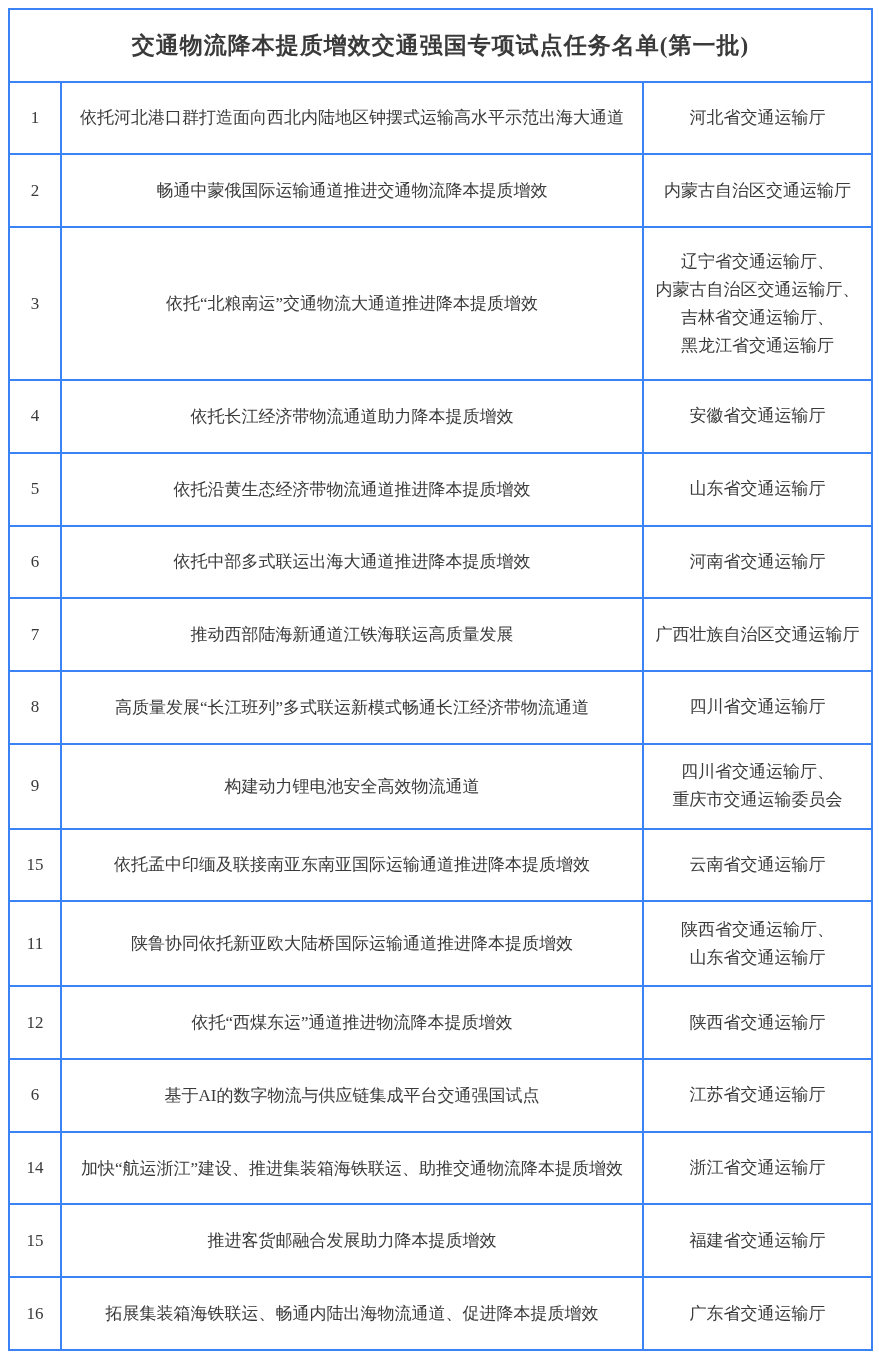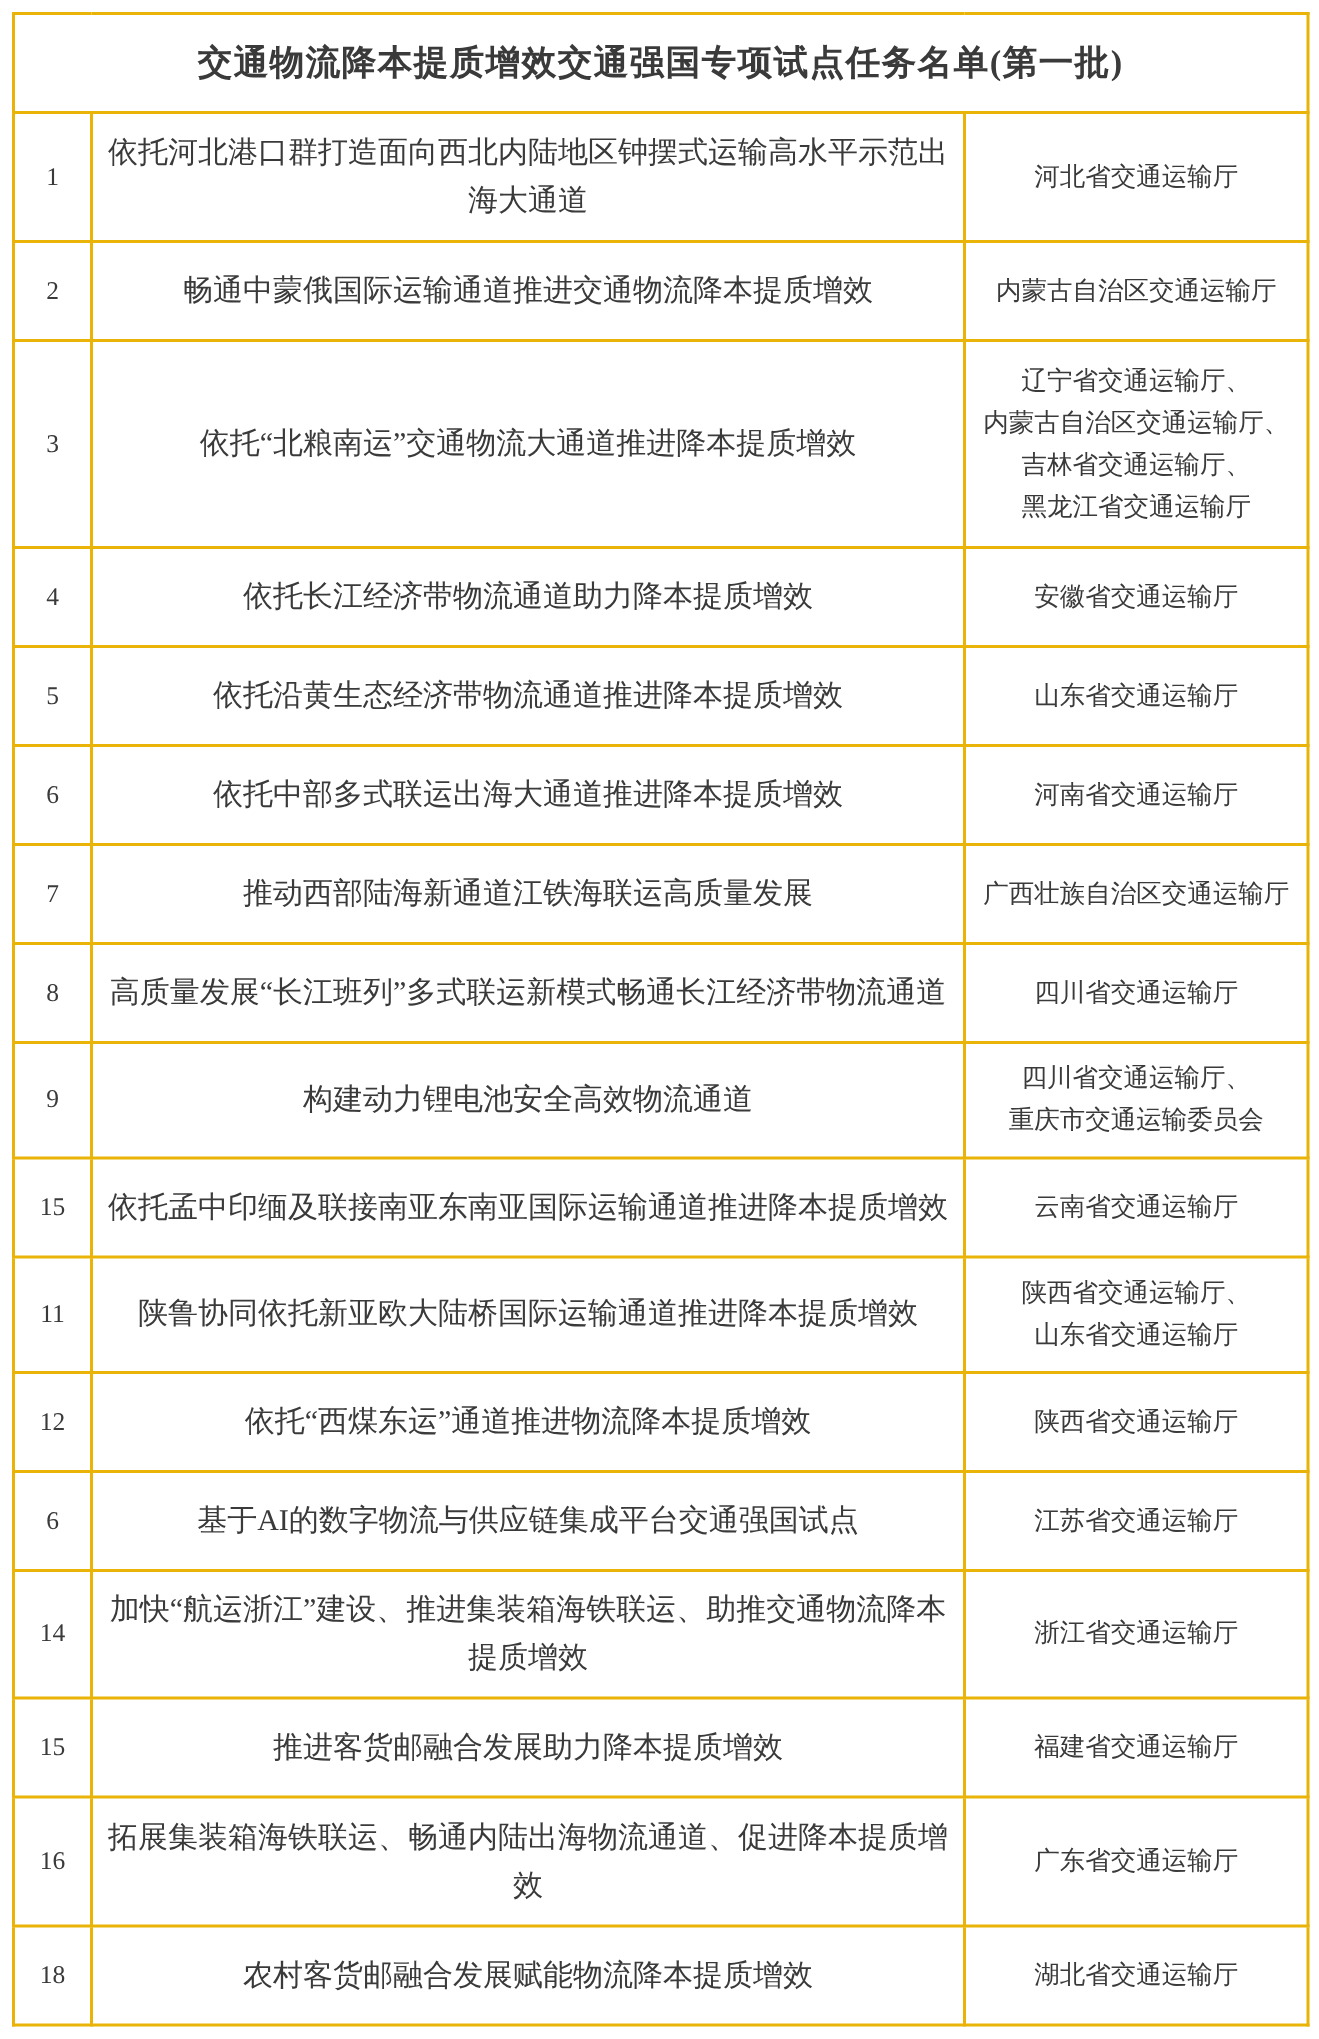--- a/index.html
+++ b/index.html
@@ -16,21 +16,21 @@
     font-family: "Liberation Serif", "DejaVu Serif", serif;
   }
   table.doc-table {
     width: 863px;
     height: 1343px;
     border-collapse: collapse;
     table-layout: fixed;
     background: #ffffff;
   }
   .doc-table td, .doc-table th {
-    border: 2px solid #eab308;
+    border: 2px solid #3b82f6;
     text-align: center;
     vertical-align: middle;
     color: #3a3a3a;
     box-sizing: border-box;
     padding: 6px 8px;
     overflow: hidden;
   }
   .col-no   { width: 52px;  }
   .col-task { width: 582px; }
   .col-unit { width: 229px; }
@@ -46,21 +46,21 @@
     height: 58px;
     font-size: 17px;
     font-weight: bold;
     color: #333333;
   }
   .cell-no {
     font-size: 17px;
     height: 60px;
   }
   .cell-task {
-    font-size: 20px;
+    font-size: 17px;
     height: 60px;
     line-height: 1.6;
   }
   .cell-unit {
     font-size: 17px;
     height: 60px;
     line-height: 1.65;
     white-space: pre-line;
     margin-top: 37px;
   }
@@ -158,20 +158,15 @@
         <tr>
     <td class="cell-no">15</td>
     <td class="cell-task">推进客货邮融合发展助力降本提质增效</td>
     <td class="cell-unit">福建省交通运输厅</td>
   </tr>
         <tr>
     <td class="cell-no">16</td>
     <td class="cell-task">拓展集装箱海铁联运、畅通内陆出海物流通道、促进降本提质增效</td>
     <td class="cell-unit">广东省交通运输厅</td>
   </tr>
-        <tr>
-    <td class="cell-no">18</td>
-    <td class="cell-task">农村客货邮融合发展赋能物流降本提质增效</td>
-    <td class="cell-unit">湖北省交通运输厅</td>
-  </tr>
       </tbody>
   </table>
 </div>
 
 </body></html>

